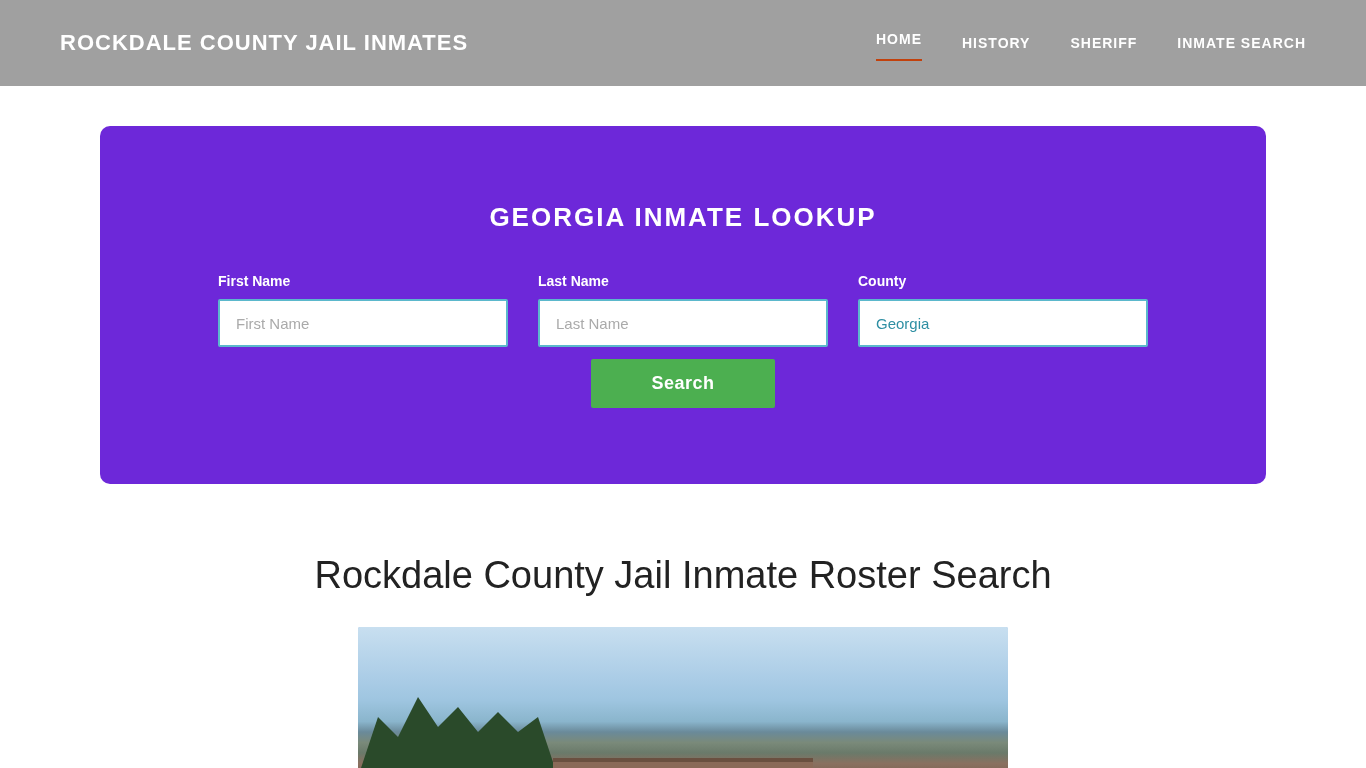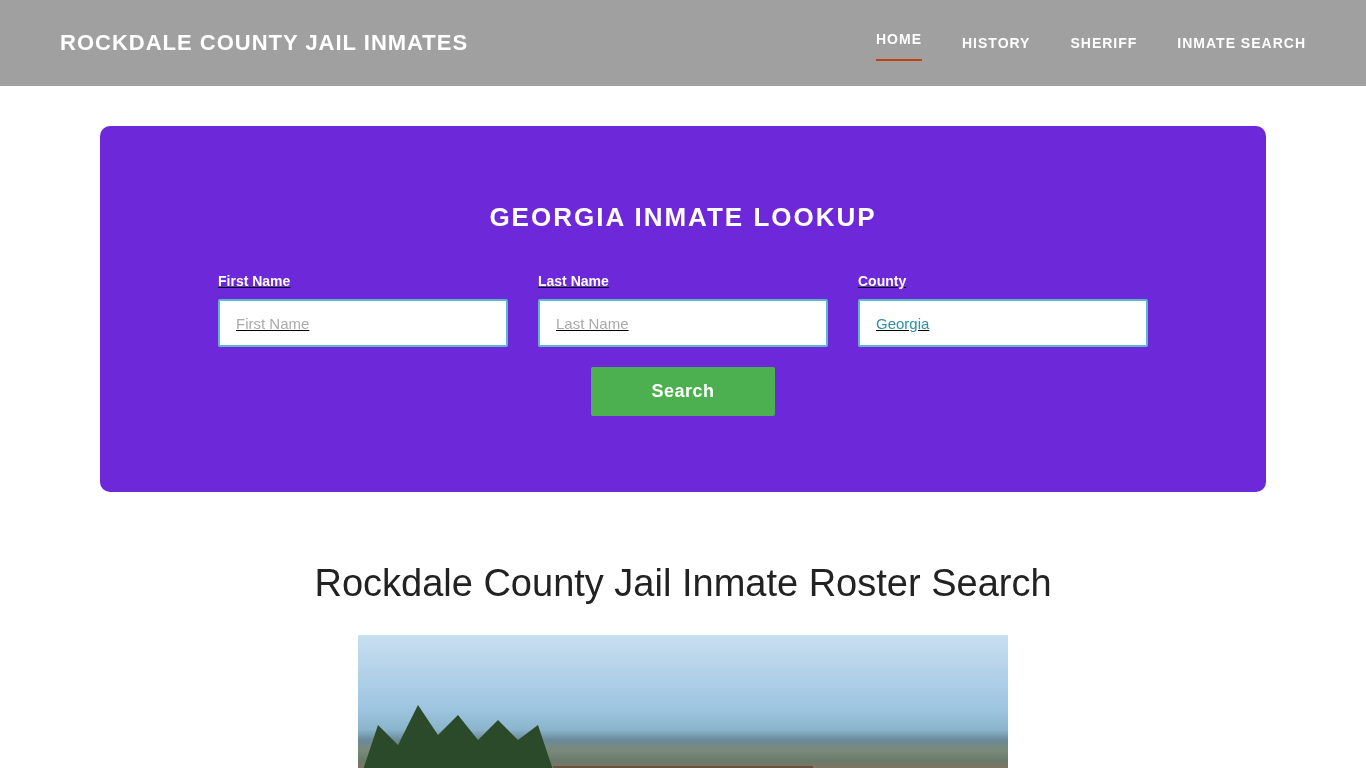--- a/index.html
+++ b/index.html
@@ -70,22 +70,21 @@
       letter-spacing: 2px;
       text-align: center;
       margin-bottom: 40px;
       text-transform: uppercase;
     }
 
     .form-row {
       display: flex;
       gap: 30px;
       justify-content: center;
-      margin-bottom: 20px;
-      text-decoration: underline;
+      margin-bottom: 12px;
     }
 
     .form-group {
       display: flex;
       flex-direction: column;
       flex: 1;
       max-width: 290px;
     }
 
     .form-label {

